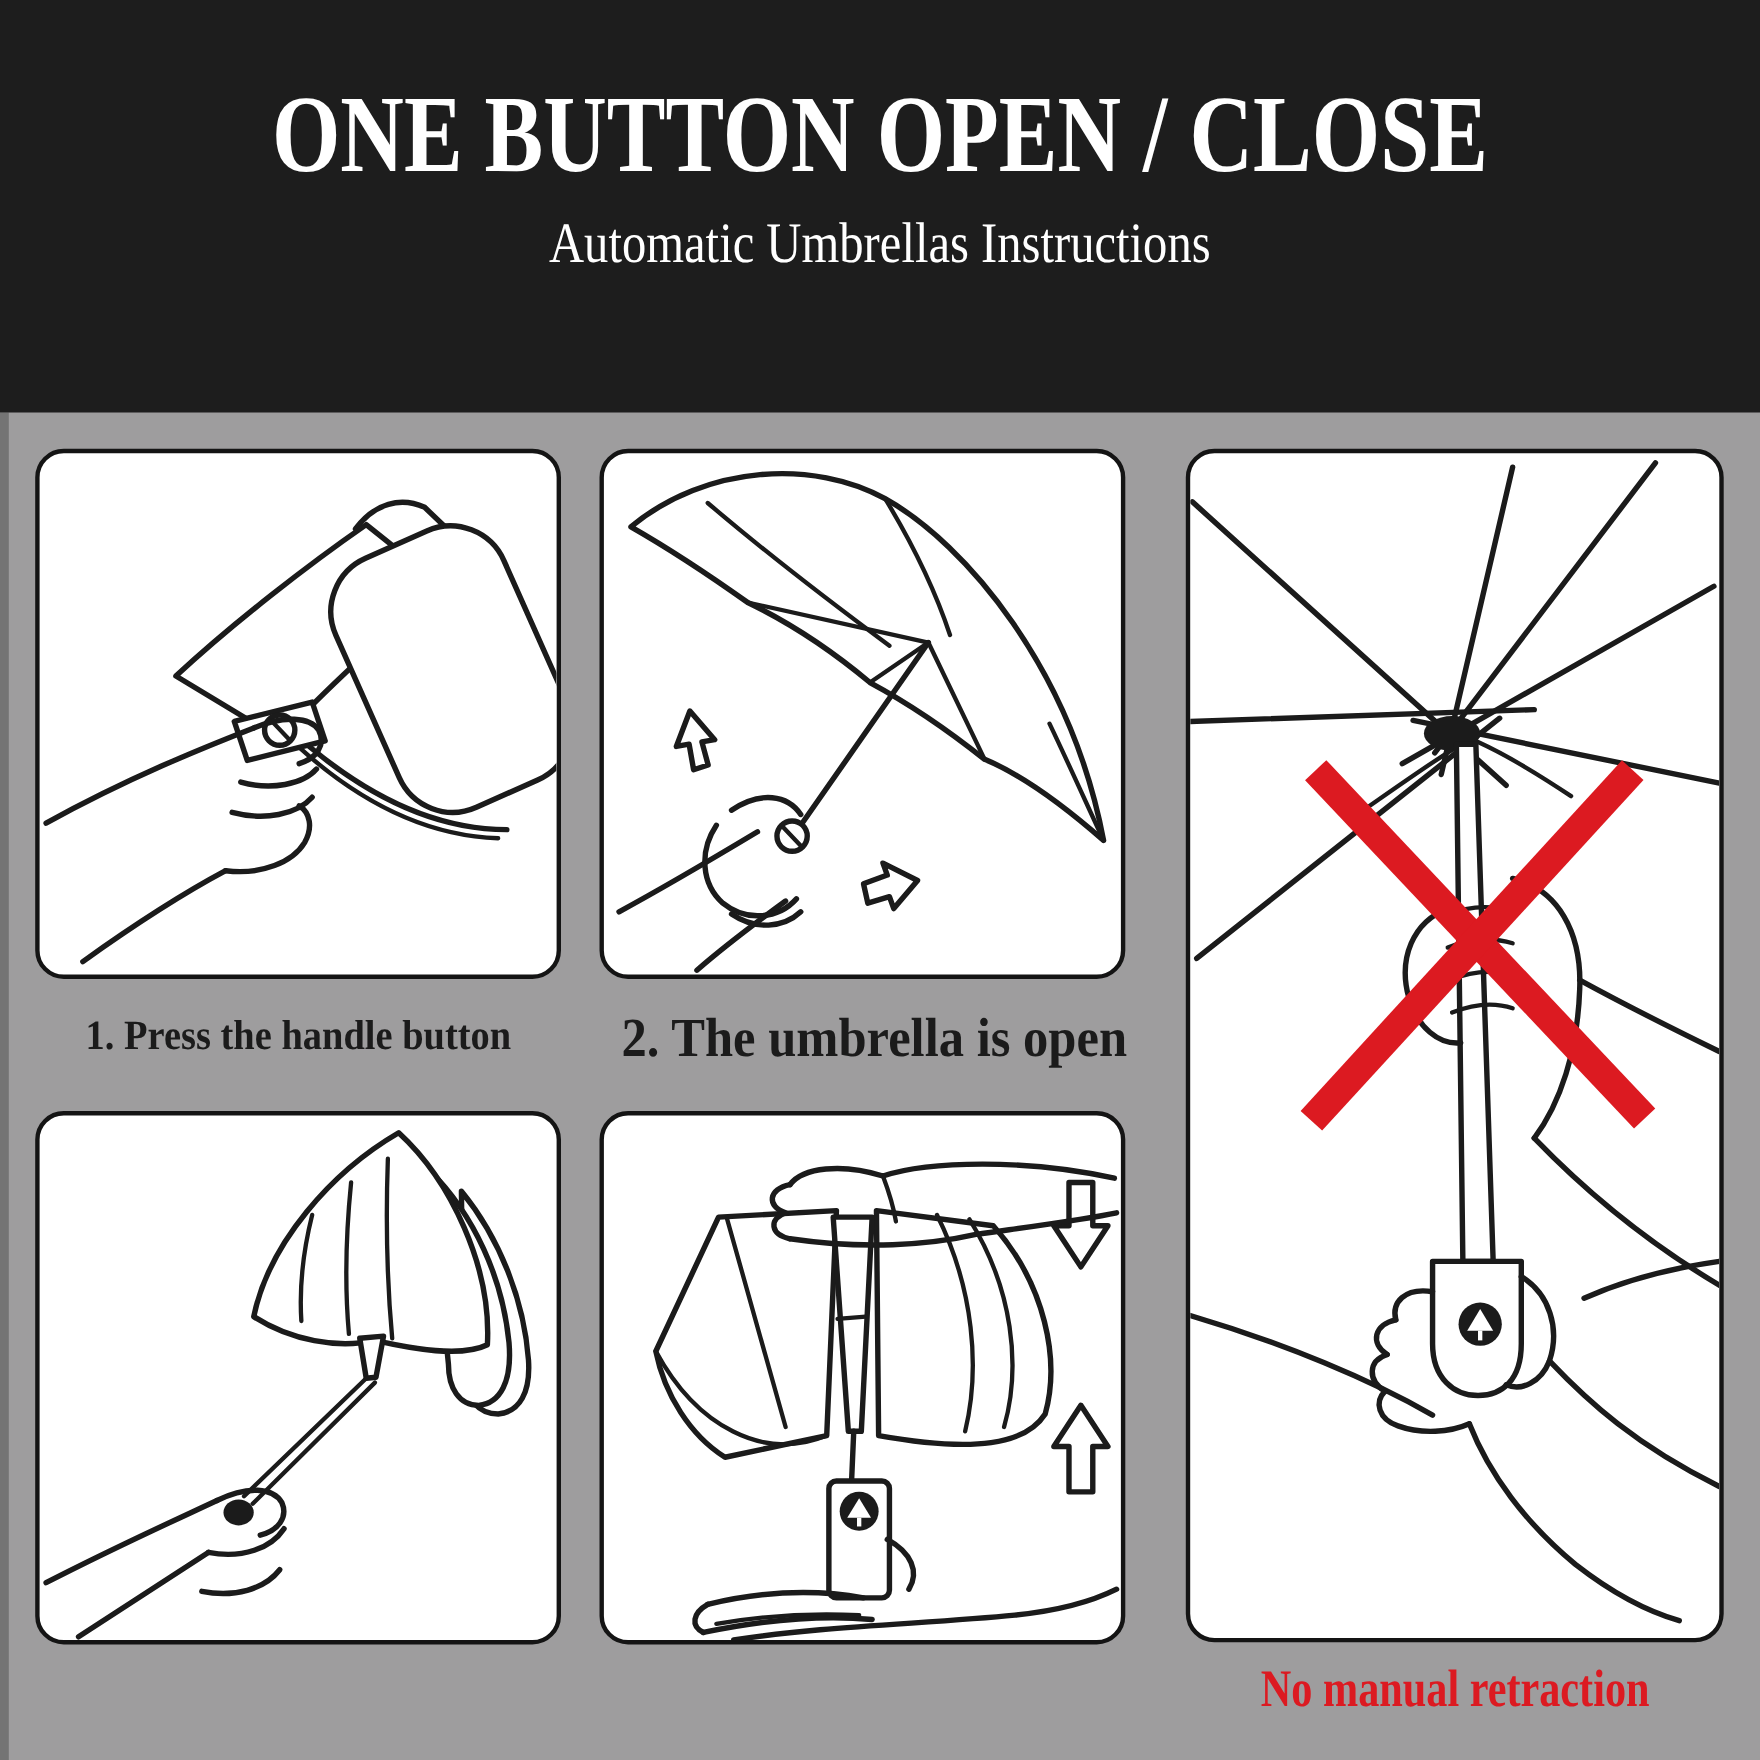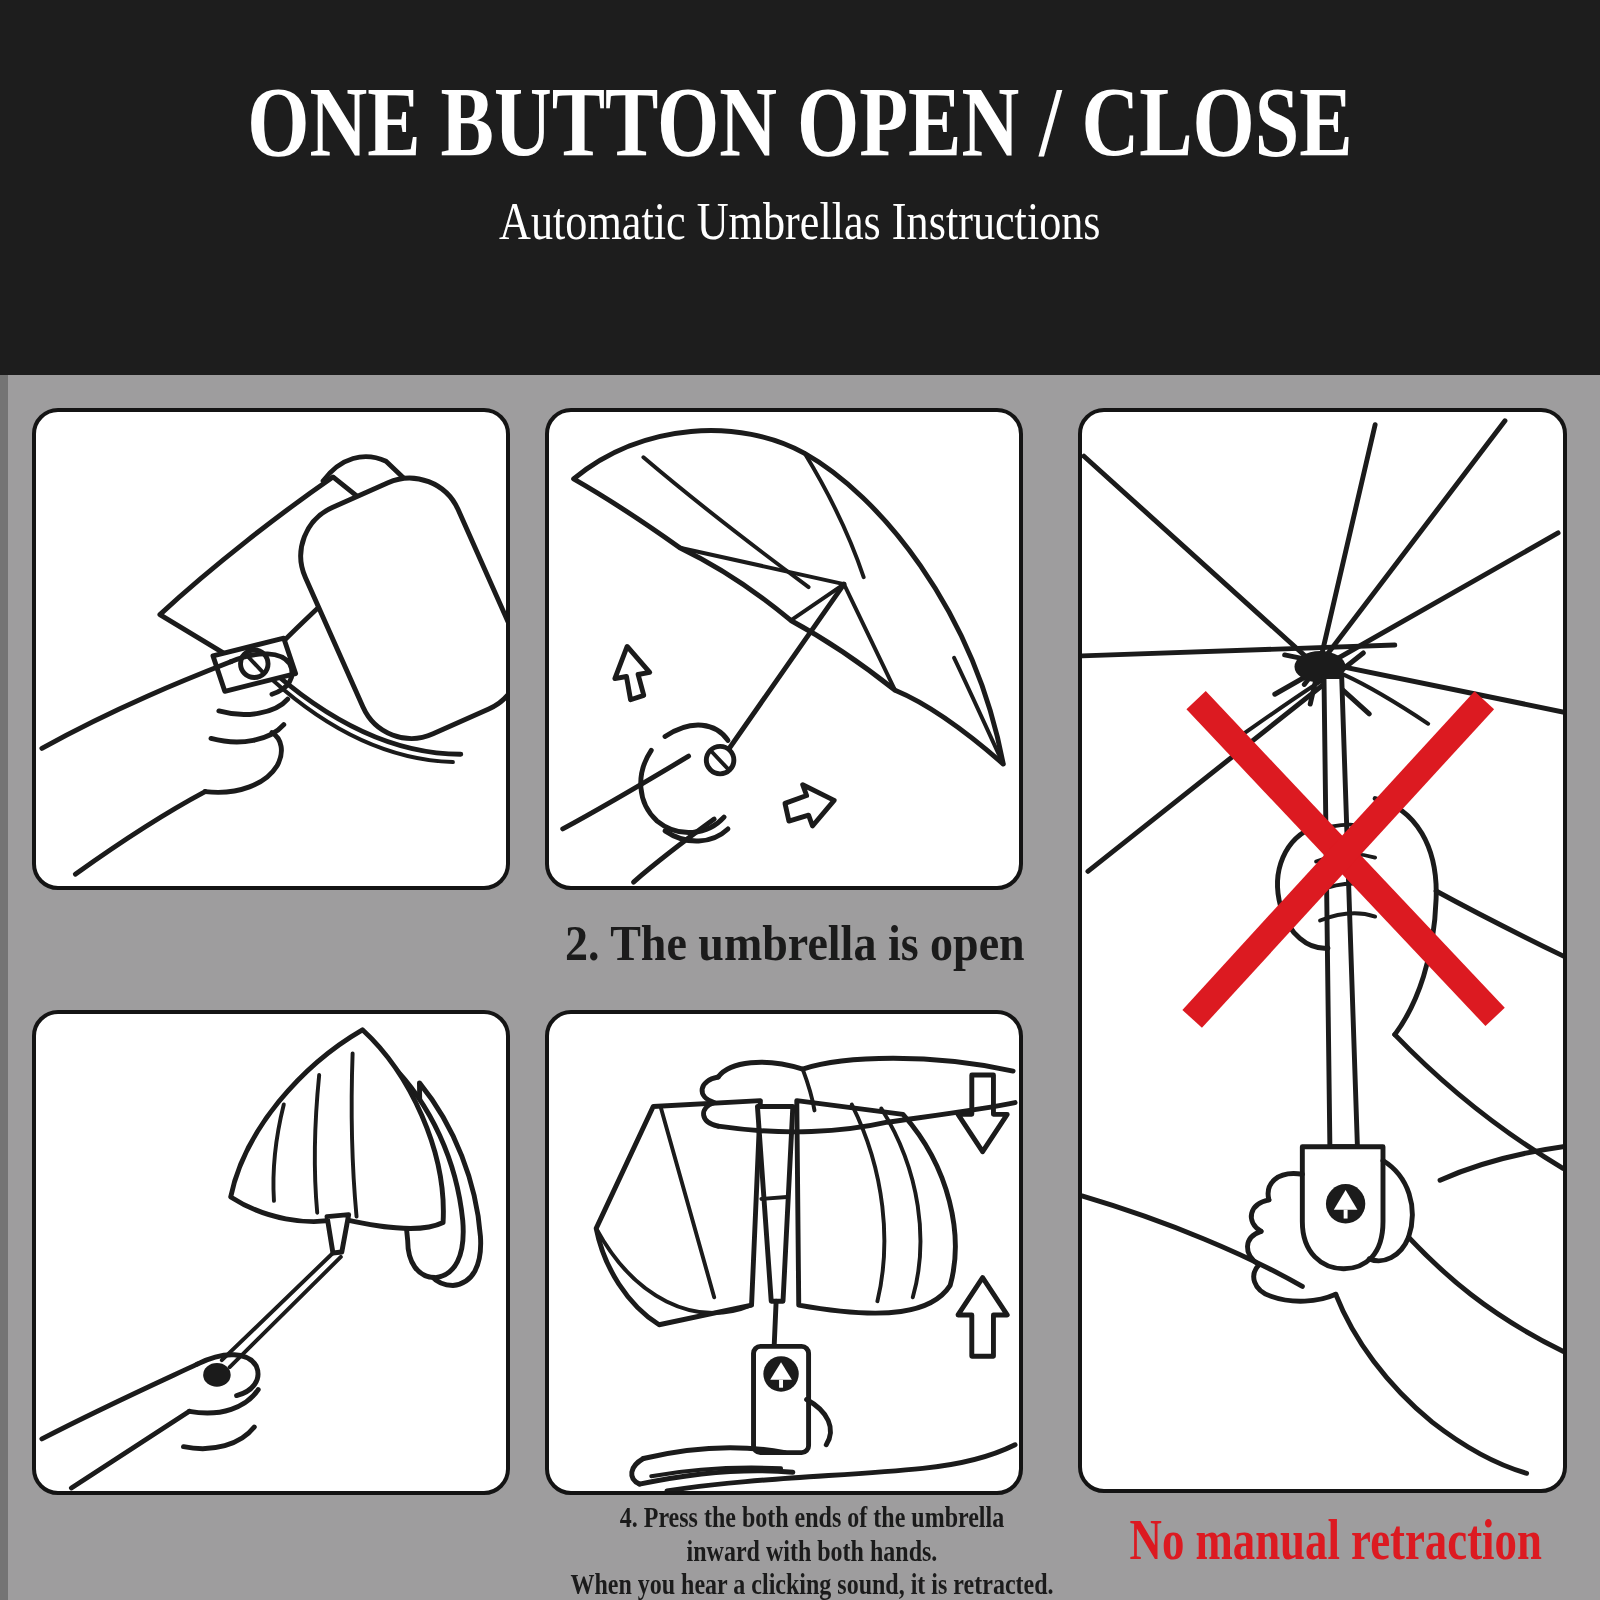--- a/index.html
+++ b/index.html
@@ -35,21 +35,21 @@
   
   .cap{position:absolute;text-align:center;color:var(--ink);font-weight:bold;}
   .cap .inner{display:inline-block;transform-origin:center;}
   .cap .tline{display:block;white-space:nowrap;}
   .cap1{left:32px;top:920px;width:478px;font-size:38px;}
   .cap2{left:545px;top:914px;width:478px;font-size:50px;}
   .cap1 .inner,.cap2 .inner{transform:scaleX(0.92);}
   .cap3{left:2px;top:1514px;width:538px;font-size:30px;line-height:1.12;}
   .cap4{left:510px;top:1500px;width:548px;font-size:30px;line-height:1.12;}
   .cap3 .inner,.cap4 .inner{transform:scaleX(0.80);}
-  .capW{left:1078px;top:1508px;width:489px;font-size:56px;color:var(--warning-red);}
+  .capW{left:1078px;top:1508px;width:489px;font-size:48px;color:var(--warning-red);}
   .capW .inner{transform:scaleX(0.80);}
   
   .il .ln{fill:none;stroke:var(--ink);stroke-width:5;stroke-linecap:round;stroke-linejoin:round;}
   .il .thin{stroke-width:4;}
   .il .wh{fill:var(--panel-bg);stroke:var(--ink);stroke-width:5;stroke-linejoin:round;stroke-linecap:round;}
   .il .bk{fill:var(--ink);stroke:none;}
   .il .wg{fill:var(--panel-bg);stroke:none;}
   .il .red{fill:none;stroke:var(--warning-red);stroke-width:27;stroke-linecap:butt;}
 </style>
 </head>
@@ -234,27 +234,23 @@
         <path class="ln" d="M 332,834 C 368,872 412,912 489,950"></path>
       </g>
 
       <g>
         <path class="red" d="M 116,288 L 420,610"></path>
         <path class="red" d="M 409,288 L 112,612"></path>
       </g>
     </svg>
   </section>
 
+  <div class="cap cap1">
+    <span class="inner"><span class="tline">1. Press the handle button</span></span>
+  </div>
   <div class="cap cap2">
     <span class="inner"><span class="tline">2. The umbrella is open</span></span>
-  </div>
-  <div class="cap cap4">
-    <span class="inner">
-      <span class="tline">4. Press the both ends of the umbrella</span>
-      <span class="tline">inward with both hands.</span>
-      <span class="tline">When you hear a clicking sound, it is retracted.</span>
-    </span>
   </div>
   <div class="cap capW">
     <span class="inner"><span class="tline">No manual retraction</span></span>
   </div>
 
 </div>
 
 </body></html>

